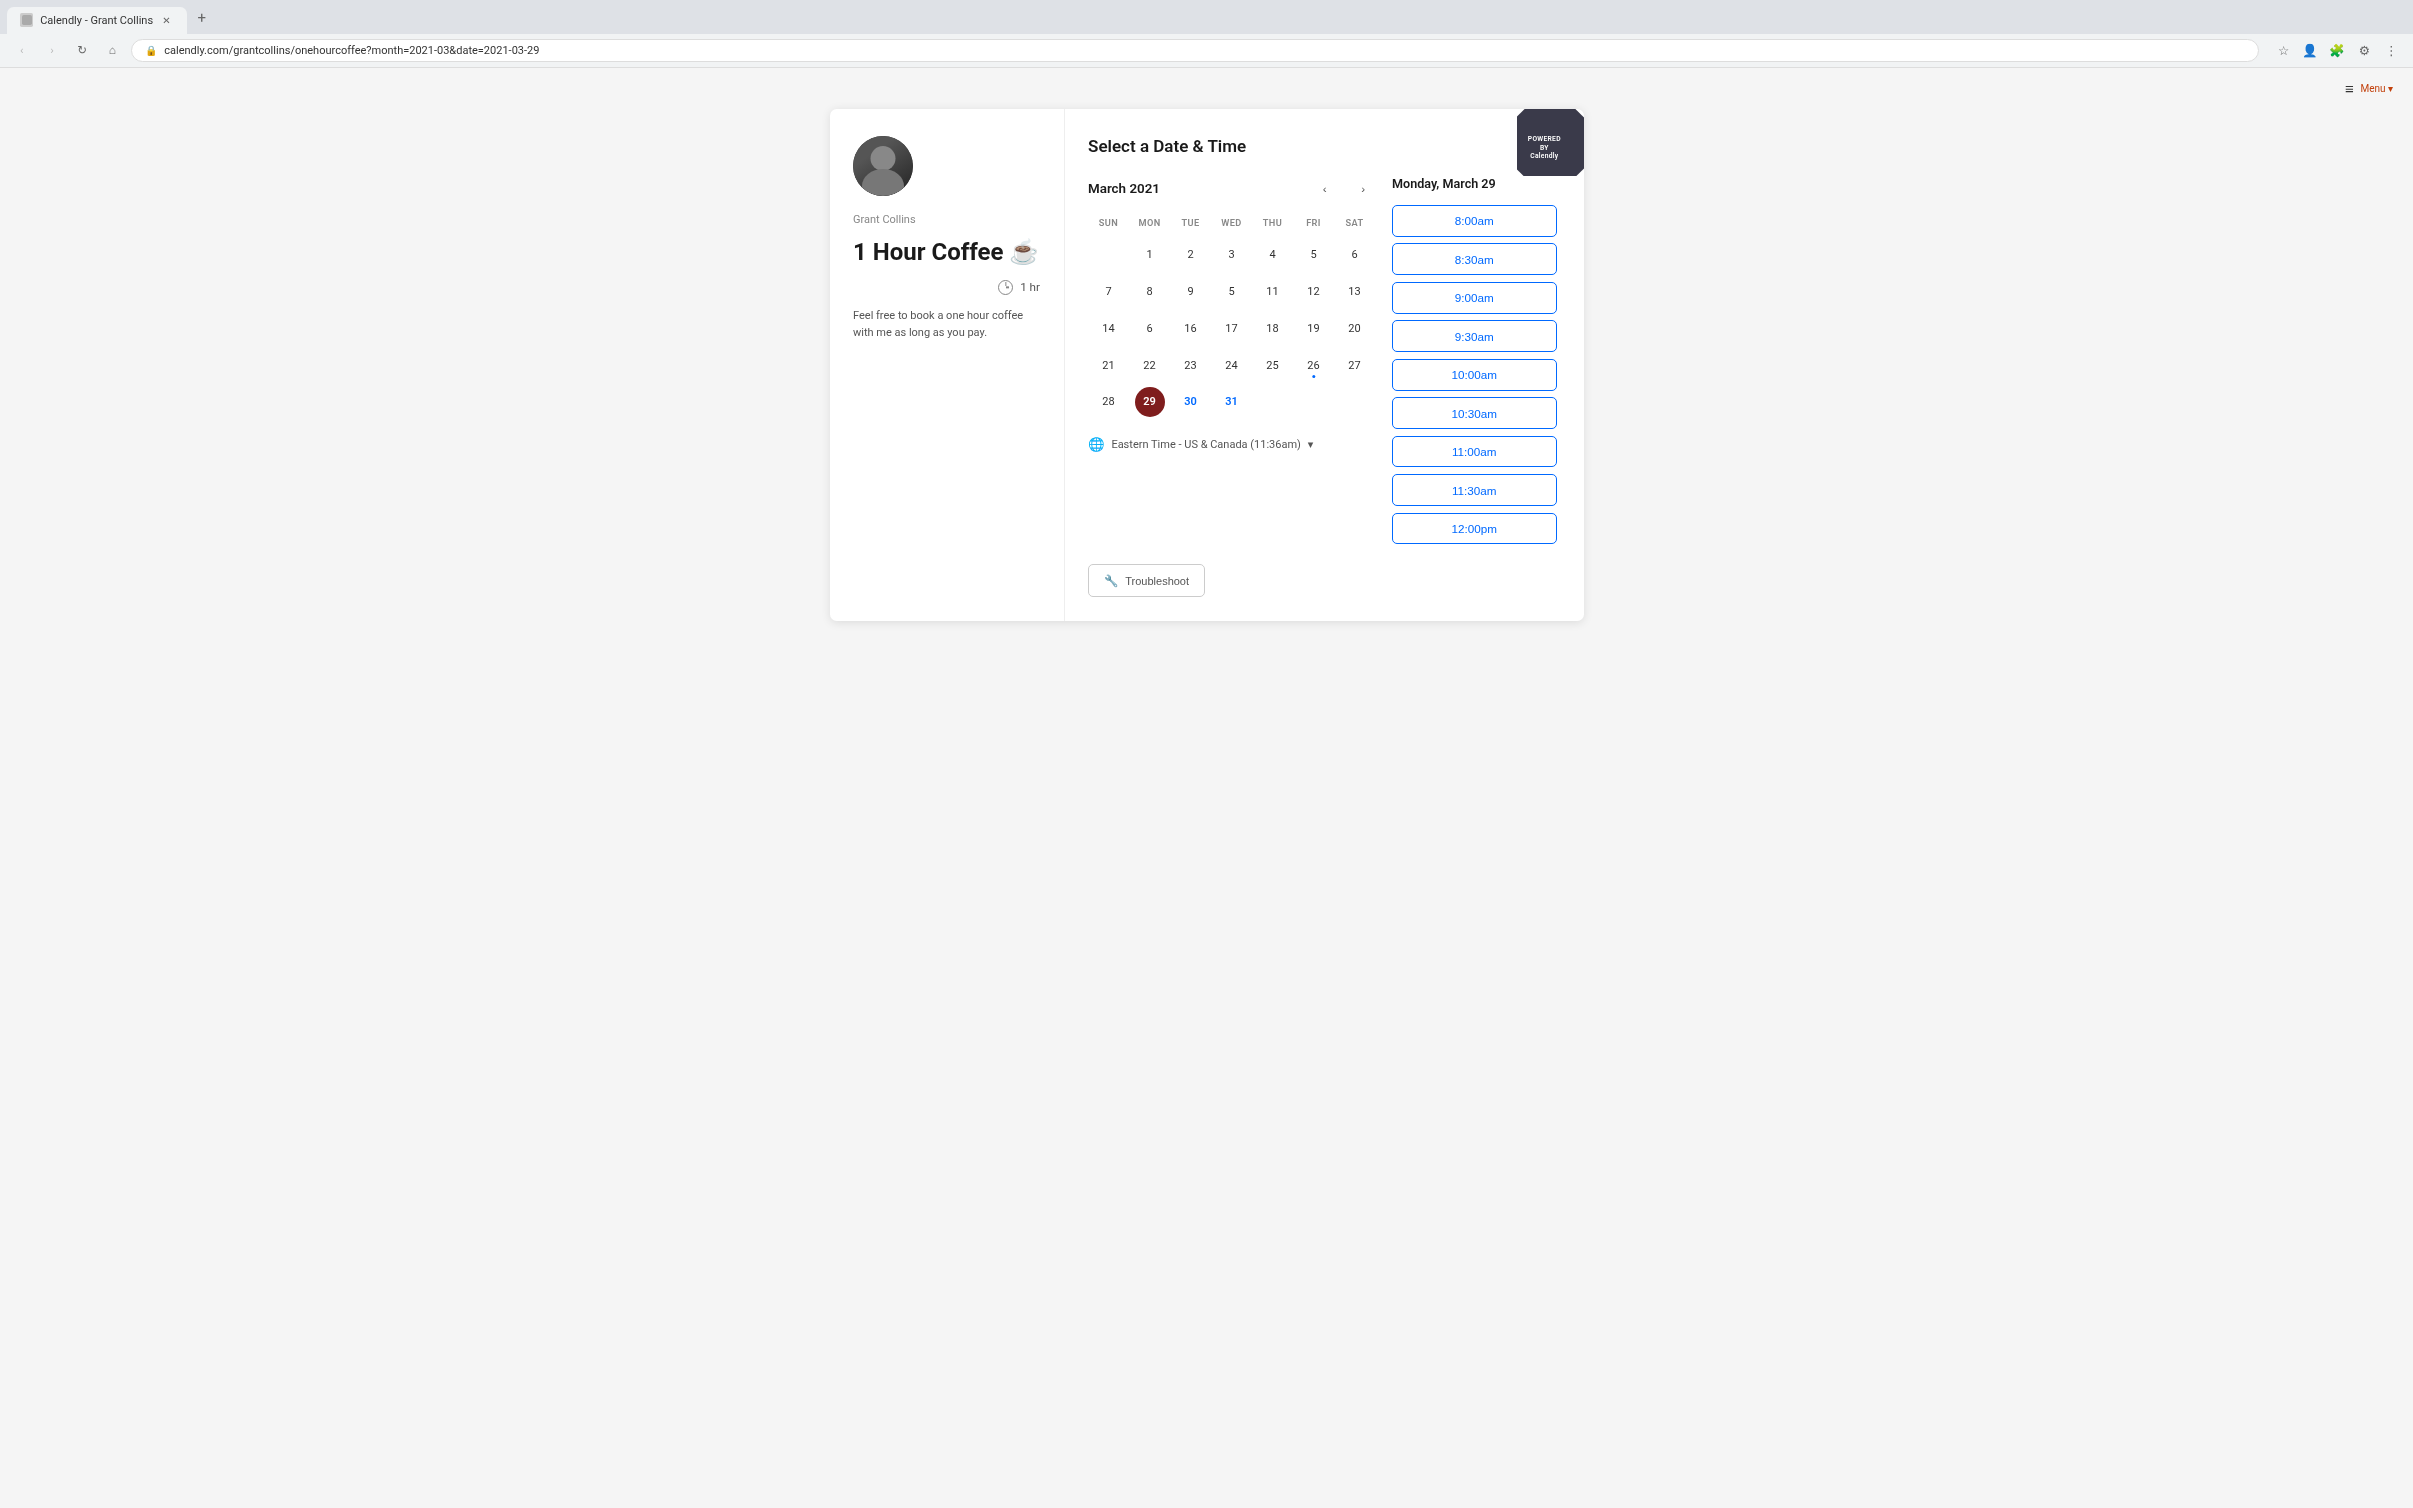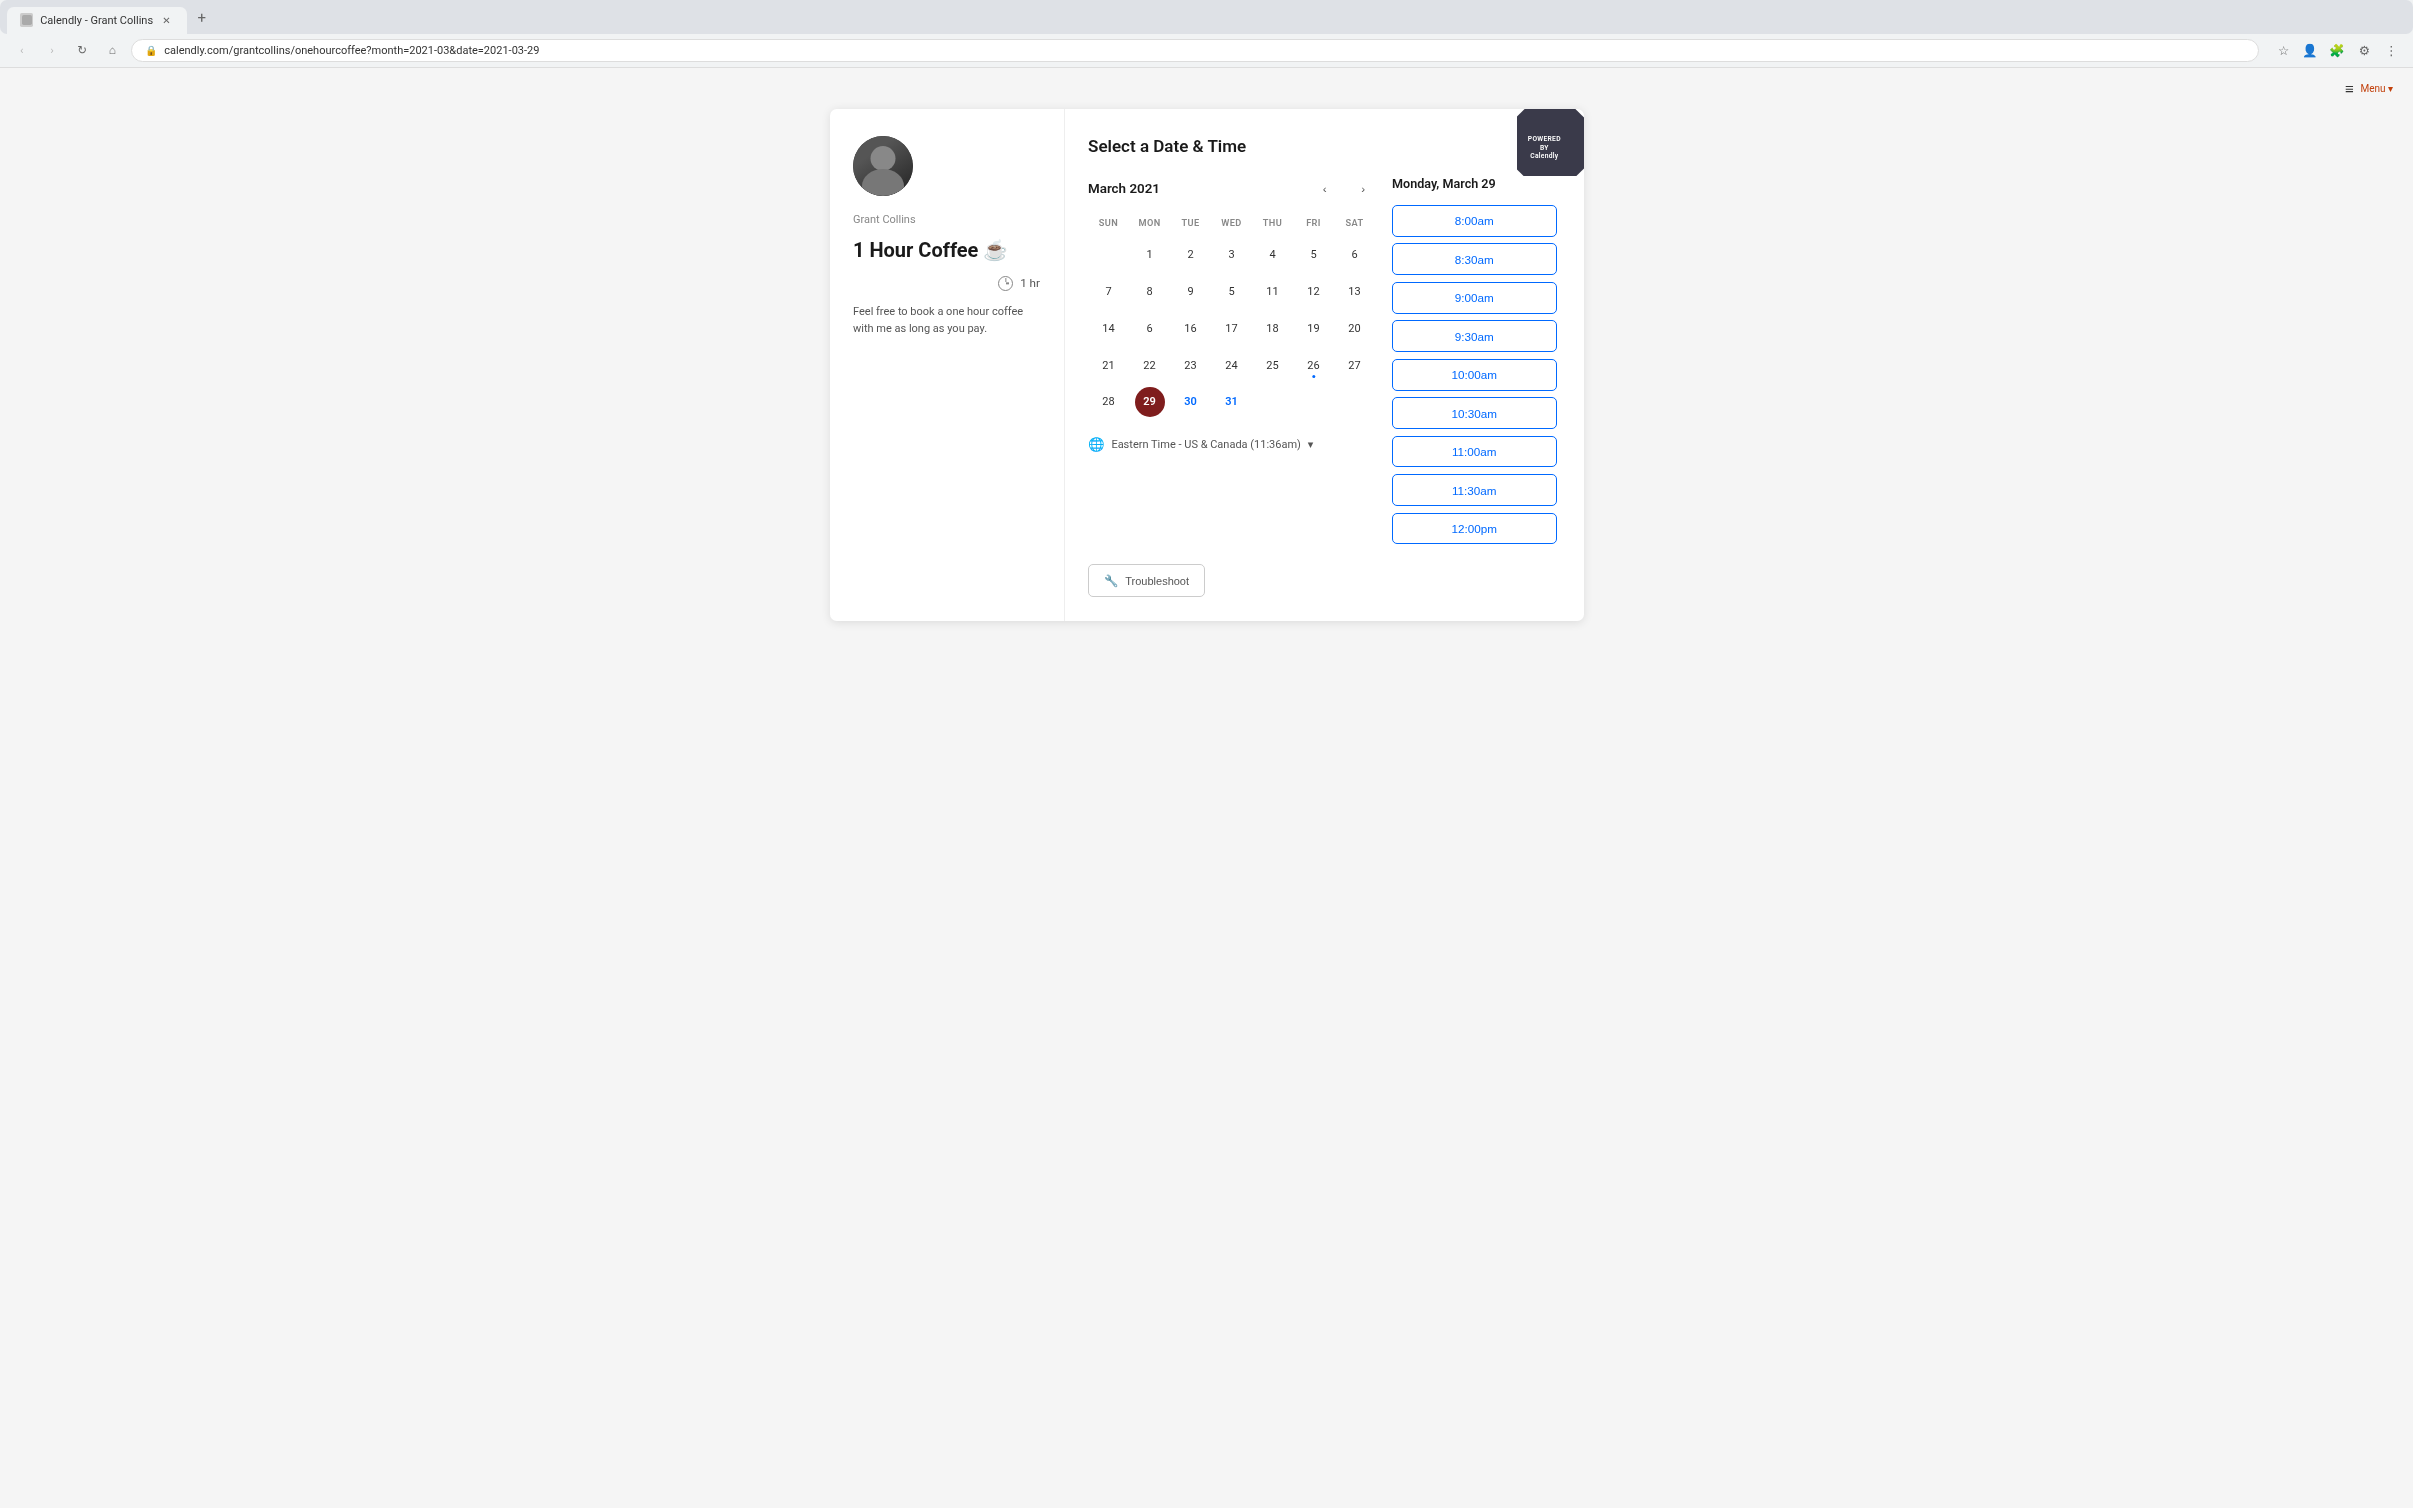--- a/index.html
+++ b/index.html
@@ -13,21 +13,20 @@
     .browser-chrome {
       background: #f1f3f4;
       border-bottom: 0.8px solid #ddd;
     }
     .tab-bar {
       display: flex;
       align-items: center;
       padding: 6.7px 6.7px 0;
       background: #dee1e6;
       gap: 3.4px;
-      border-radius: 7px;
     }
     .tab {
       display: flex;
       align-items: center;
       gap: 6.7px;
       background: #f1f3f4;
       padding: 6.7px 13.4px;
       border-radius: 6.7px 6.7px 0 0;
       font-size: 11px;
       color: #333;
@@ -174,21 +173,21 @@
     .avatar-img::after {
       content: '';
       position: absolute;
       width: 42px; height: 34px;
       border-radius: 50% 50% 0 0;
       background: #777;
       bottom: -6.7px; left: 50%; transform: translateX(-50%);
     }
 
     .user-name { font-size: 11px; color: #888; margin-bottom: 5px; }
-    .event-title { font-size: 20px; font-weight: 700; color: #1a1a1a; margin-bottom: 13.4px; margin-top: 12px; }
+    .event-title { font-size: 24px; font-weight: 700; color: #1a1a1a; margin-bottom: 13.4px; margin-top: 12px; }
     .duration {
       display: flex;
       align-items: center;
       gap: 6.7px;
       margin-bottom: 13.4px;
       color: #555;
       font-size: 11.7px;
       justify-content: flex-end;
     }
     .clock-icon {

